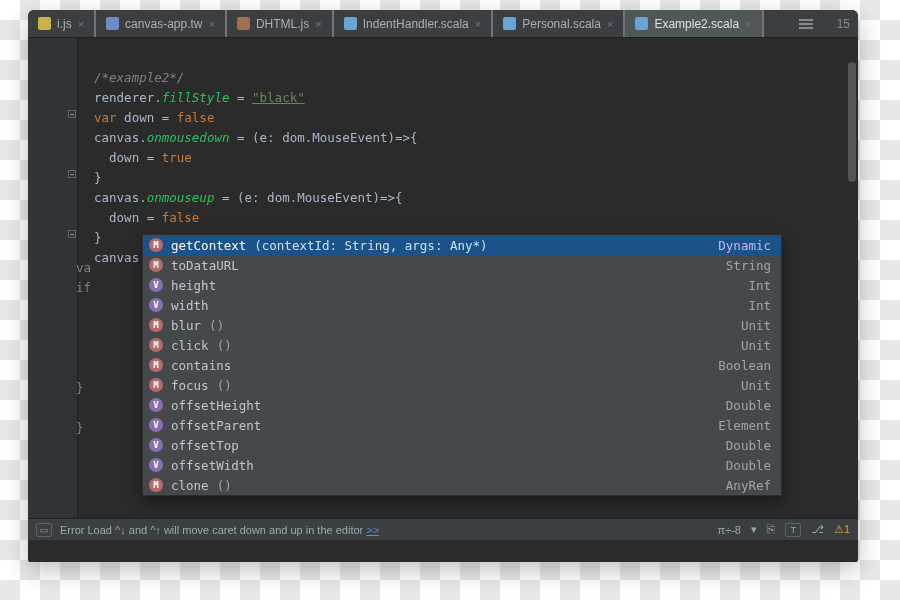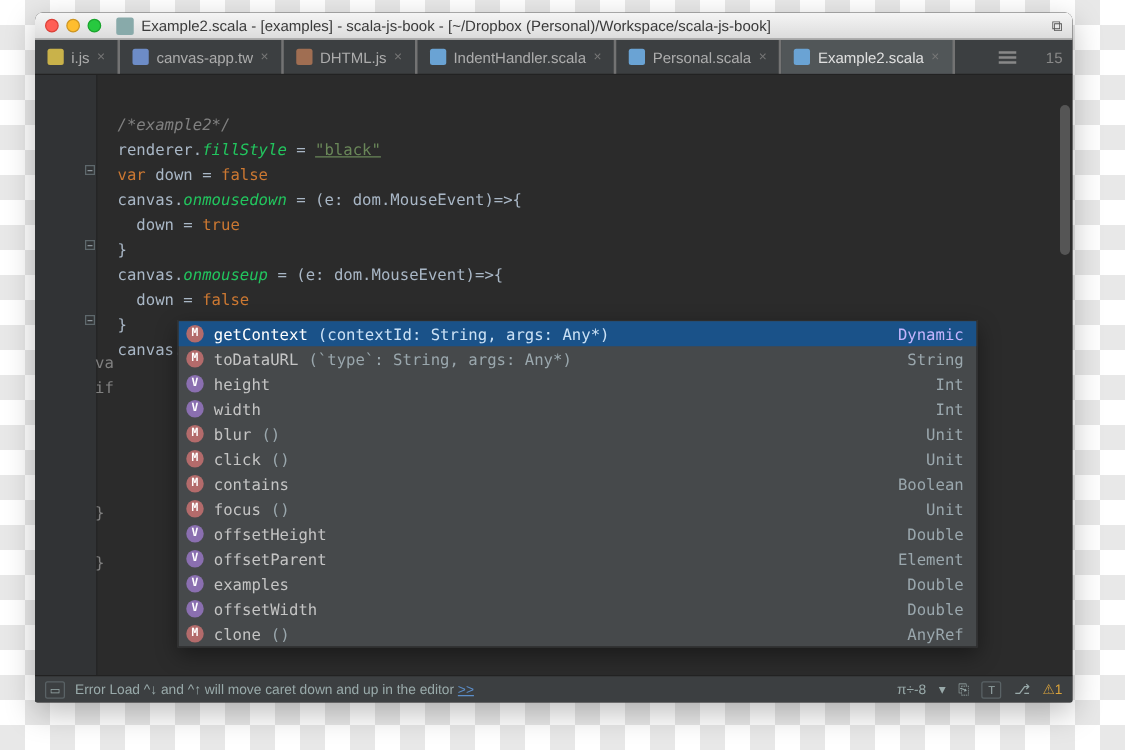--- a/index.html
+++ b/index.html
@@ -101,30 +101,20 @@
     width:16px; height:14px; border:1px solid #5a6366; border-radius:2px; color:#9aa; font-size:9px;}
   .sb-warn{ color:#d9a33c;}
   .scrollbarV { position:absolute; right:2px; top:24px; width:8px; height:120px;
     background:#555; border-radius:4px; }
 </style>
 </head>
 <body>
 
 <div class="window">
 
-  <div class="titlebar">
-    <div class="traffic">
-      <div class="dot red"></div>
-      <div class="dot yel"></div>
-      <div class="dot grn"></div>
-    </div>
-    <div class="tbicon"></div>
-    <span>Example2.scala - [examples] - scala-js-book - [~/Dropbox (Personal)/Workspace/scala-js-book]</span>
-    <span class="externalize">⧉</span>
-  </div>
 
   <div class="tabstrip">
     <div class="tab">
       <span class="ficon fi-js"></span>
       <span>i.js</span>
       <span class="x">×</span>
     </div>
     <div class="tab">
       <span class="ficon fi-tw"></span>
       <span>canvas-app.tw</span>
@@ -191,21 +181,20 @@
     <div class="popup">
         <div class="row sel">
           <span class="k k-m">M</span>
           <span>getContext</span>
           <span class="sig">(contextId: String, args: Any*)</span>
           <span class="rt">Dynamic</span>
         </div>
         <div class="row">
           <span class="k k-m">M</span>
           <span>toDataURL</span>
-          <span class="sig">(`type`: String, args: Any*)</span>
           <span class="rt">String</span>
         </div>
         <div class="row">
           <span class="k k-v">V</span>
           <span>height</span>
           <span class="sig"></span>
           <span class="rt">Int</span>
         </div>
         <div class="row">
           <span class="k k-v">V</span>
@@ -243,21 +232,21 @@
           <span class="rt">Double</span>
         </div>
         <div class="row">
           <span class="k k-v">V</span>
           <span>offsetParent</span>
           <span class="sig"></span>
           <span class="rt">Element</span>
         </div>
         <div class="row">
           <span class="k k-v">V</span>
-          <span>examples</span>
+          <span>offsetTop</span>
           <span class="sig"></span>
           <span class="rt">Double</span>
         </div>
         <div class="row">
           <span class="k k-v">V</span>
           <span>offsetWidth</span>
           <span class="sig"></span>
           <span class="rt">Double</span>
         </div>
         <div class="row">

